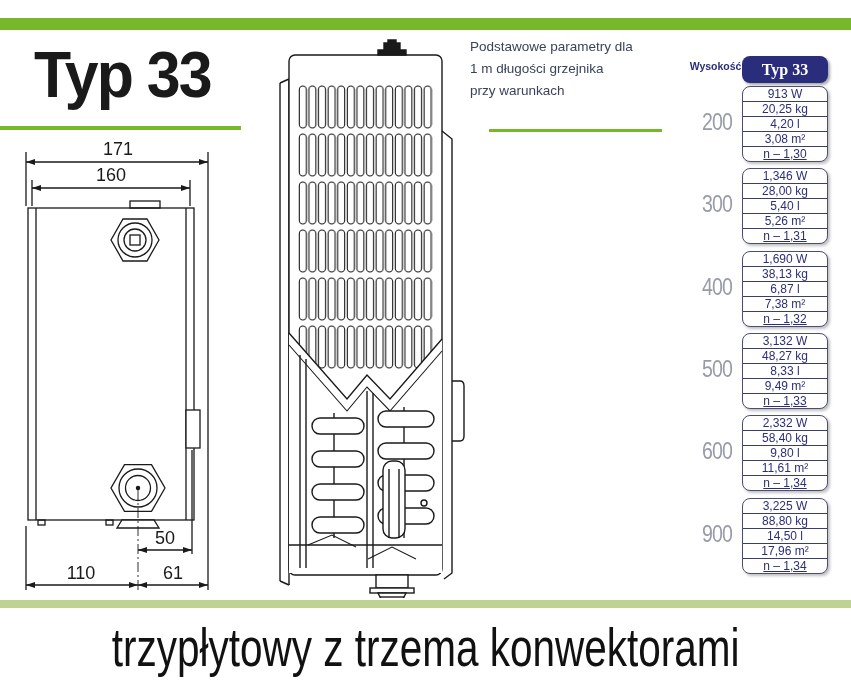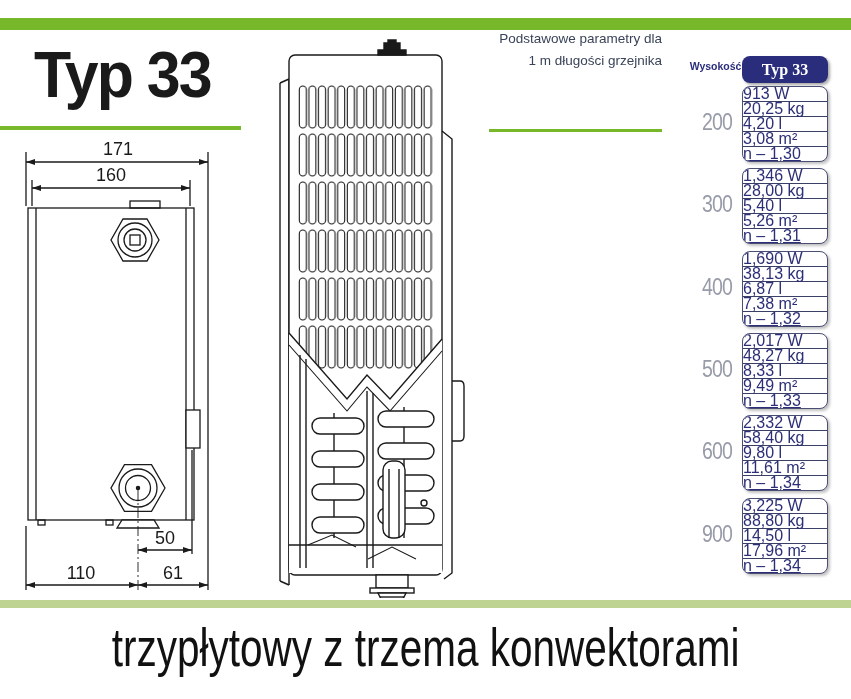--- a/index.html
+++ b/index.html
@@ -4,56 +4,57 @@
 <style>
   html,body{margin:0;padding:0;background:#ffffff;}
   #page{position:relative;width:851px;height:699px;background:#ffffff;overflow:hidden;
         font-family:"Liberation Sans",sans-serif;color:#1a1a1a;}
   .bar{position:absolute;left:0;width:851px;}
   #bar-top{top:18px;height:12px;background:#76b82a;}
   #bar-bottom{top:600px;height:8px;background:#bed391;}
   #title{position:absolute;left:34px;top:38px;font-size:64px;font-weight:bold;
          letter-spacing:-2px;transform:scaleX(.95);transform-origin:left;white-space:nowrap;}
   #title-underline{position:absolute;left:0;top:126px;width:241px;height:4px;background:#76b82a;}
-  #note{position:absolute;left:470px;top:28px;width:192px;text-align:right;
+  #note{position:absolute;left:470px;top:36px;width:192px;text-align:left;
         font-size:13.5px;line-height:22px;color:#3a4358;}
   #note-underline{position:absolute;left:489px;top:129px;width:173px;height:3px;background:#76b82a;}
   #subtitle-wrap{position:absolute;left:0;top:616px;width:851px;text-align:center;}
   #subtitle{display:inline-block;font-size:54px;font-weight:400;transform:scaleX(.75);
             transform-origin:center;white-space:nowrap;color:#111;}
   svg{position:absolute;}
   svg text{font-family:"Liberation Sans",sans-serif;fill:#1a1a1a;}
   
   #tbl-rowheader{position:absolute;left:678px;top:60px;width:92px;text-align:right;
                  font-size:10.5px;color:#2a2d7c;font-weight:bold;}
   #tbl-colheader{position:absolute;left:742px;top:56px;width:86px;height:27px;background:#2a2d7c;
                  border-radius:8px;color:#fff;font-family:"Liberation Serif",serif;font-weight:bold;
                  font-size:16px;display:flex;align-items:center;justify-content:center;
                  box-shadow:2px 2px 3px rgba(0,0,0,.35);}
   .grp{position:absolute;left:742px;width:84px;background:#fff;border:1.5px solid #4a4e74;
        border-radius:8px;box-shadow:2px 2px 3px rgba(0,0,0,.25);overflow:hidden;}
-  .grp .cell{height:14px;line-height:14px;font-size:16px;color:#2c2f77;
+  .grp .cell{height:14px;line-height:14px;text-align:center;font-size:12px;color:#2c2f77;
              border-bottom:1.2px solid #3a3f66;}
   .grp .cell:last-child{border-bottom:none;text-decoration:underline;}
   .hlabel{position:absolute;left:652px;width:80px;text-align:right;font-size:23px;color:#989ba8;
           transform:scaleX(.85);transform-origin:right;letter-spacing:-1px;}
 </style>
 </head>
 <body>
 
 <div id="page">
 
   <div id="bar-top" class="bar"></div>
 
   <div id="title">Typ 33</div>
   <div id="title-underline"></div>
 
   <div id="note">
     <div>Podstawowe parametry dla</div>
     <div>1 m długości grzejnika</div>
+    <div>przy warunkach</div>
   </div>
   <div id="note-underline"></div>
 
   <svg style="left:18px;top:138px" width="210" height="465" viewBox="0 0 210 465">
     <defs>
       <marker id="arr" markerWidth="11" markerHeight="8" refX="9" refY="3" orient="auto-start-reverse" markerUnits="userSpaceOnUse">
         <path d="M0,0 L9,3 L0,6 z" fill="#1a1a1a"></path>
       </marker>
     </defs>
     <g fill="none" stroke="#1a1a1a" stroke-width="1.3">
@@ -209,21 +210,21 @@
   <div class="grp" style="top:251px">
     <div class="cell">1,690 W</div>
     <div class="cell">38,13 kg</div>
     <div class="cell">6,87 l</div>
     <div class="cell">7,38 m²</div>
     <div class="cell">n – 1,32</div>
   </div>
   <div class="hlabel" style="top:274px">400</div>
 
   <div class="grp" style="top:333px">
-    <div class="cell">2,017 W</div>
+    <div class="cell">3,132 W</div>
     <div class="cell">48,27 kg</div>
     <div class="cell">8,33 l</div>
     <div class="cell">9,49 m²</div>
     <div class="cell">n – 1,33</div>
   </div>
   <div class="hlabel" style="top:356px">500</div>
 
   <div class="grp" style="top:415px">
     <div class="cell">2,332 W</div>
     <div class="cell">58,40 kg</div>

